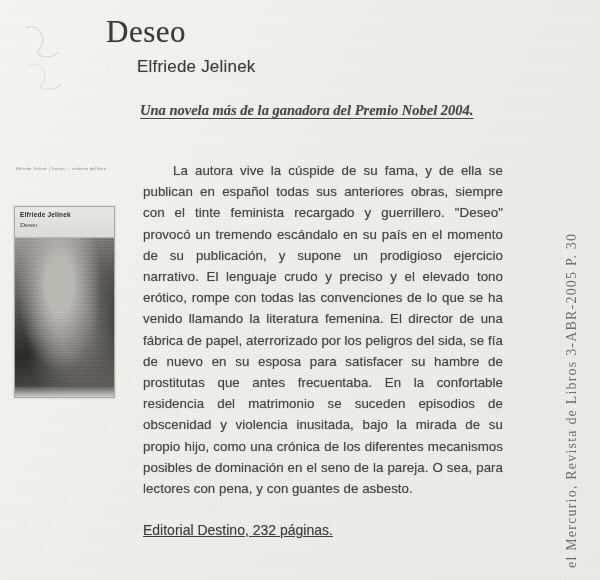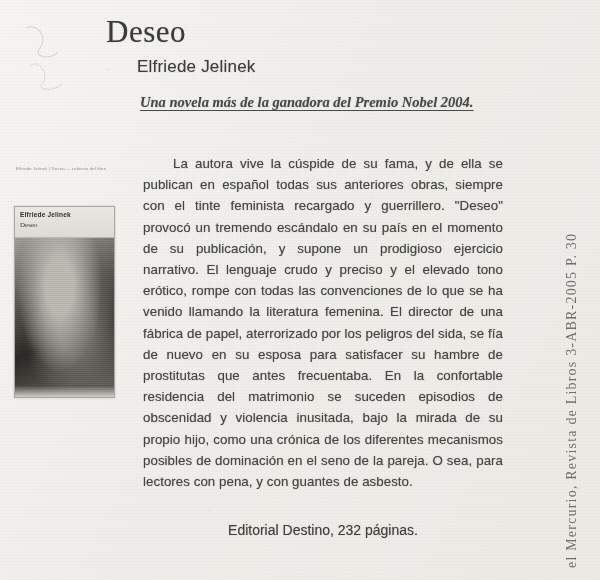--- a/index.html
+++ b/index.html
@@ -59,21 +59,21 @@
     left: 137px;
     top: 57px;
     font-size: 17px;
     color: #3d3d3b;
     letter-spacing: .2px;
     text-shadow: 0 0 1px rgba(100,100,100,.5);
   }
   .subtitle {
     position: absolute;
     left: 140px;
-    top: 92px;
+    top: 100px;
     width: 360px;
     font-family: "Liberation Serif", serif;
     font-style: italic;
     font-weight: bold;
     font-size: 14.5px;
     line-height: 20px;
     color: #4a4a47;
     text-decoration: underline;
     text-underline-offset: 3px;
     text-shadow: 0 0 1px rgba(110,110,110,.5);
@@ -156,42 +156,43 @@
     position: absolute;
     left: 0; bottom: 0;
     width: 100%; height: 12px;
     background: linear-gradient(180deg, rgba(40,40,38,.2), #cfcec9);
   }
 
   
   .body-text {
     position: absolute;
     left: 143px;
-    top: 153px;
+    top: 160px;
     width: 360px;
     font-size: 13.3px;
     line-height: 21.2px;
     color: #464643;
     text-align: justify;
     text-indent: 30px;
     letter-spacing: .05px;
     text-shadow: 0 0 1.1px rgba(120,120,118,.75);
     filter: blur(.18px);
   }
 
   .imprint {
     position: absolute;
     left: 143px;
     top: 520px;
     width: 360px;
-    text-align: center;
+    text-align: left;
     font-size: 14px;
     line-height: 21px;
     color: #3f3f3d;
     text-shadow: 0 0 1px rgba(110,110,108,.6);
+    text-decoration: underline;
   }
 
   
   .margin-note {
     position: absolute;
     right: 6px;
     top: 8px;
     width: 30px;
     height: 560px;
     color: #5a5a57;

